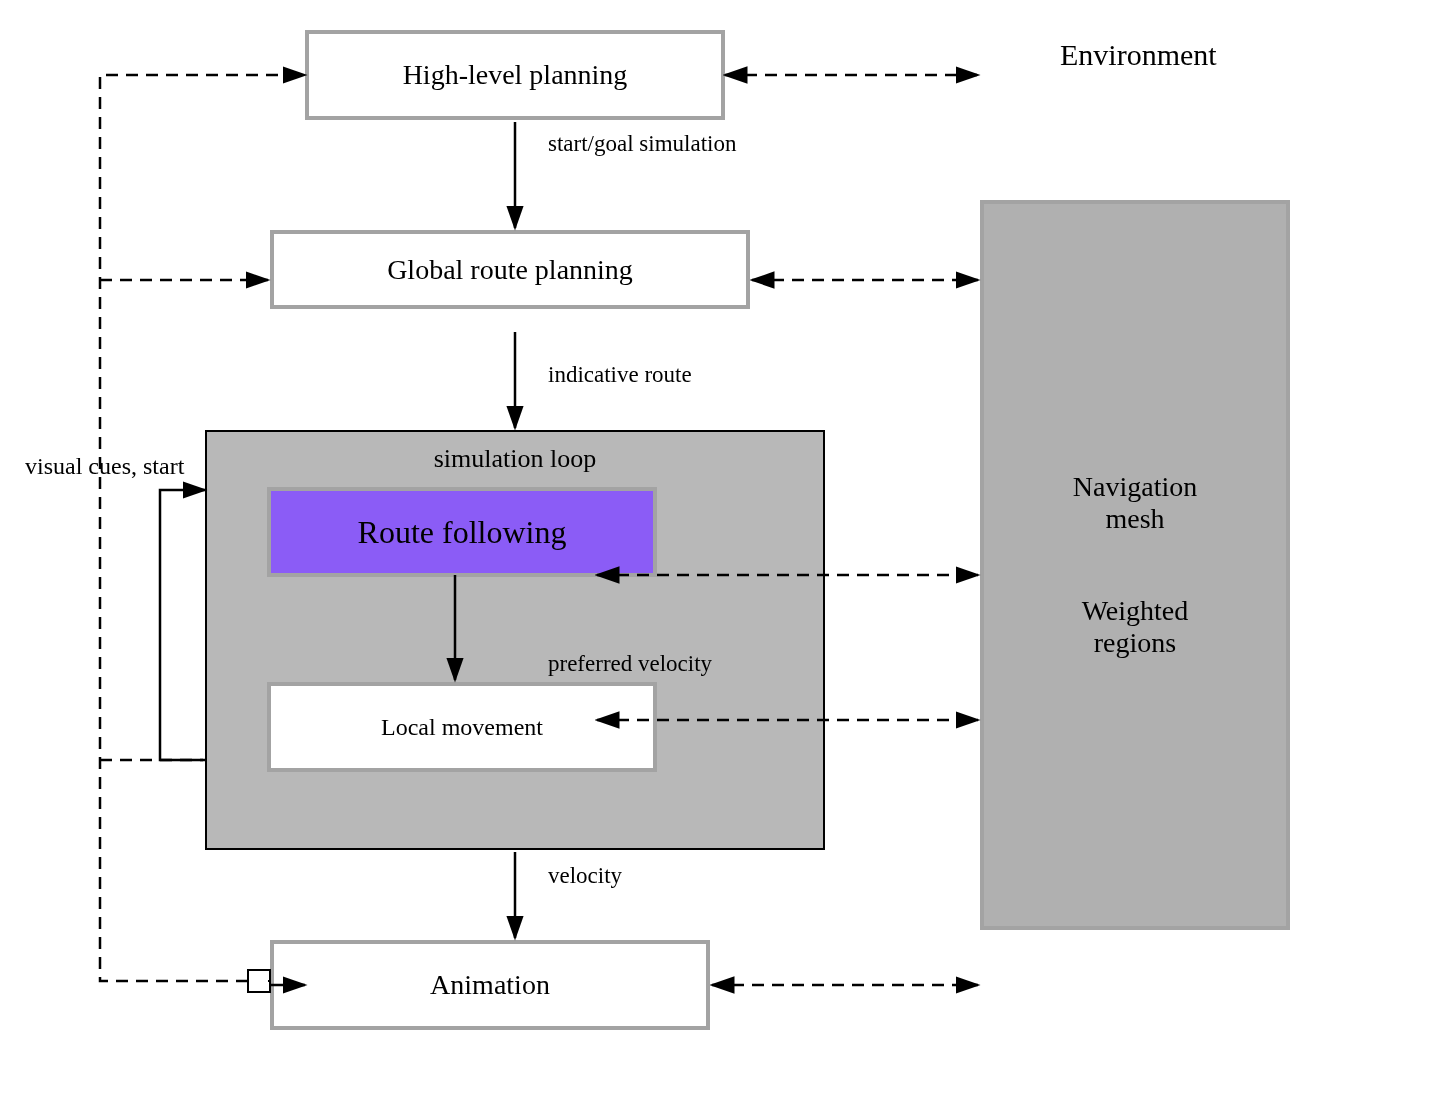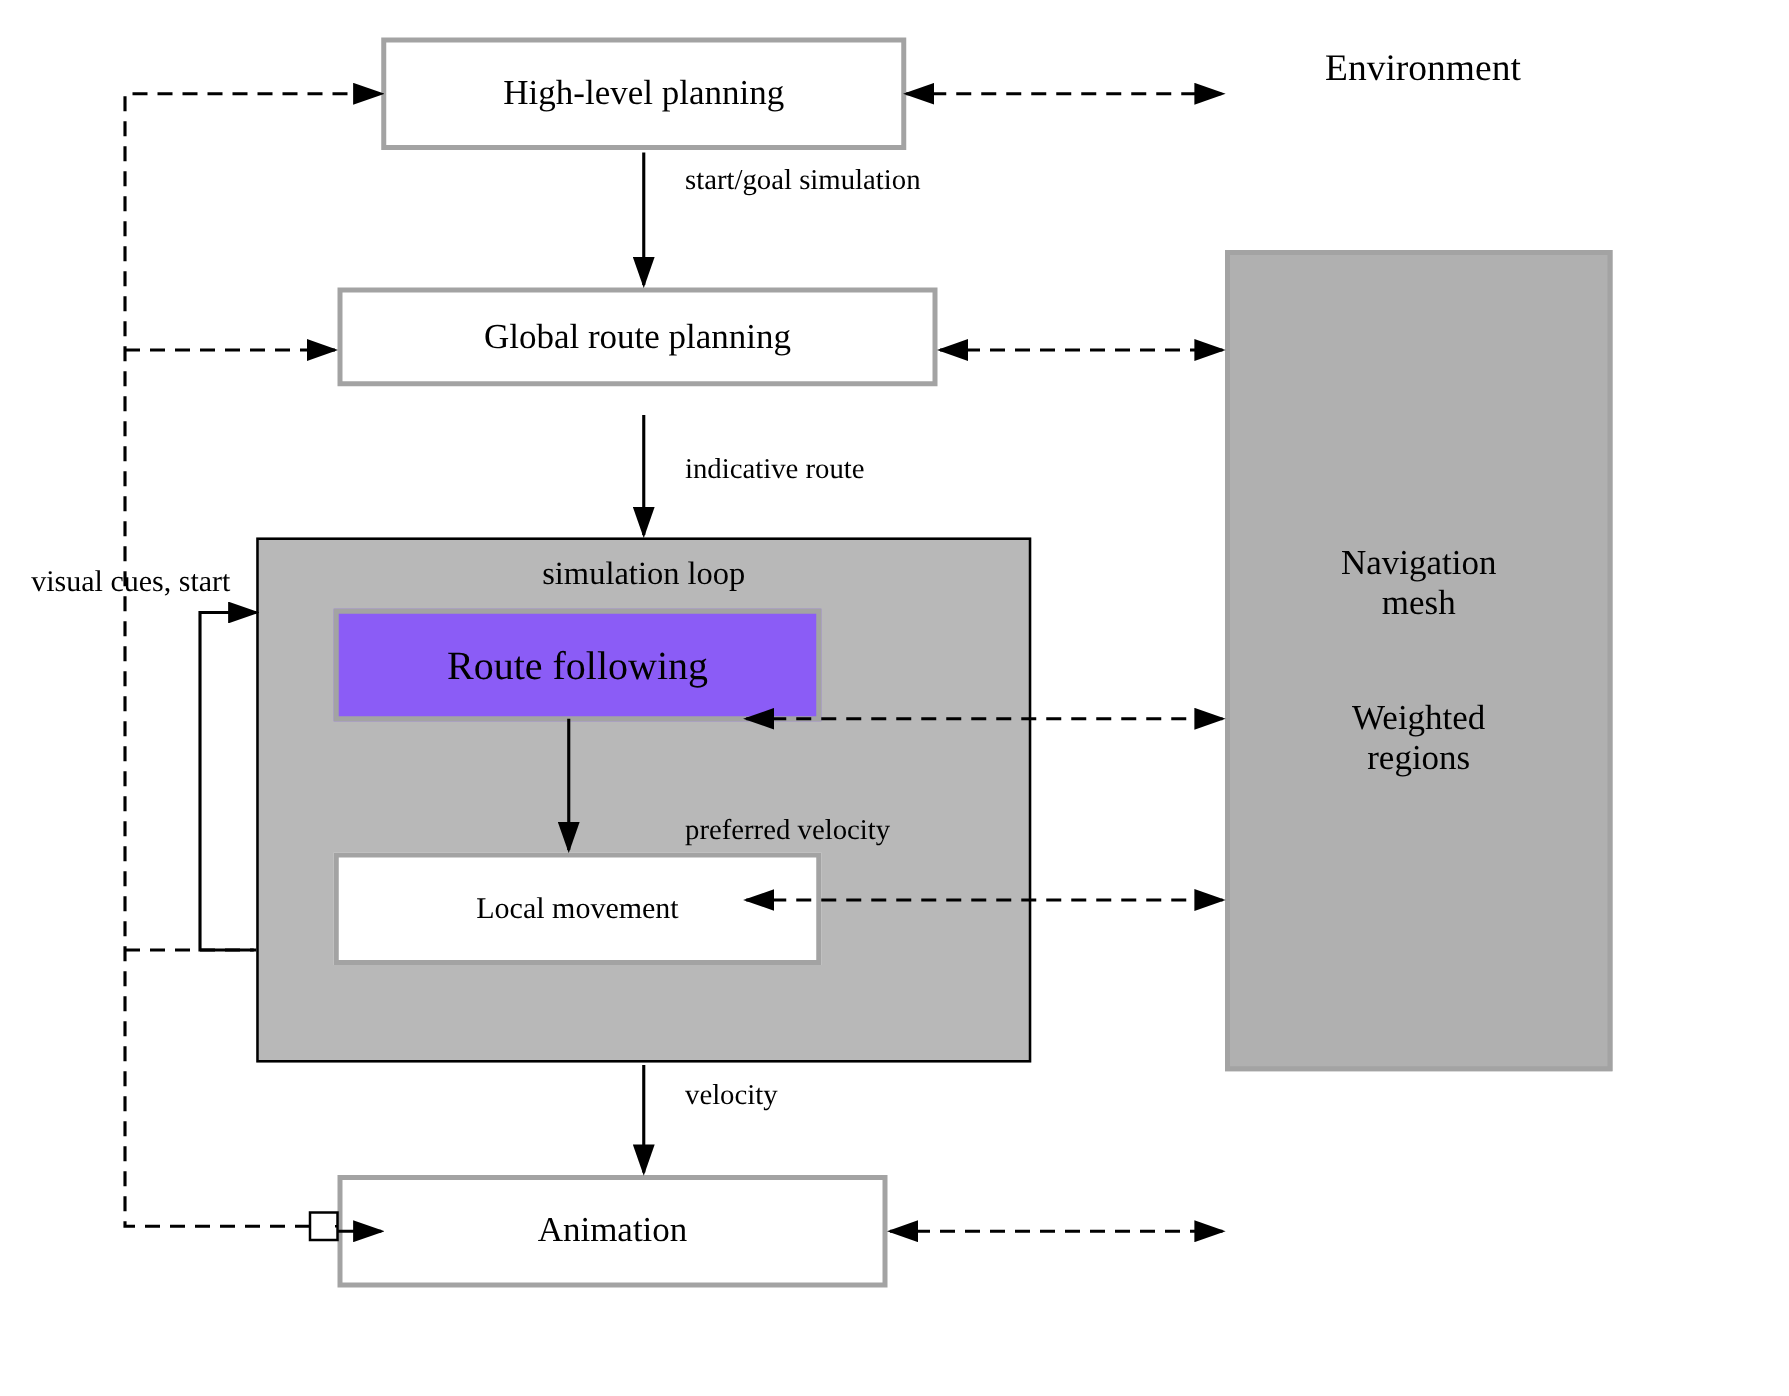--- a/index.html
+++ b/index.html
@@ -74,21 +74,21 @@
 
     <div class="box" style="position:absolute; left:60px; top:250px; width:390px; height:90px; background:#fff; font-size:24px;">
       <span>Local movement</span>
     </div>
   </div>
 
   <div class="box" style="left:270px; top:940px; width:440px; height:90px; font-size:28px;">
     <span>Animation</span>
   </div>
 
-  <div class="box-gray box" style="left:980px; top:200px; width:310px; height:657px; font-size:28px; flex-direction:column; gap:60px; align-items:center; justify-content:center;">
+  <div class="box-gray box" style="left:980px; top:200px; width:310px; height:730px; font-size:28px; flex-direction:column; gap:60px; align-items:center; justify-content:center;">
     <span>Navigation<br>mesh</span>
     <span>Weighted<br>regions</span>
   </div>
 
   <div class="label" style="left:548px; top:128px; font-size:23px; line-height:1.4;">
     <span>start/goal
 simulation</span>
   </div>
 
   <div class="label" style="left:548px; top:340px; font-size:23px; line-height:1.4;margin-top:19px;">

